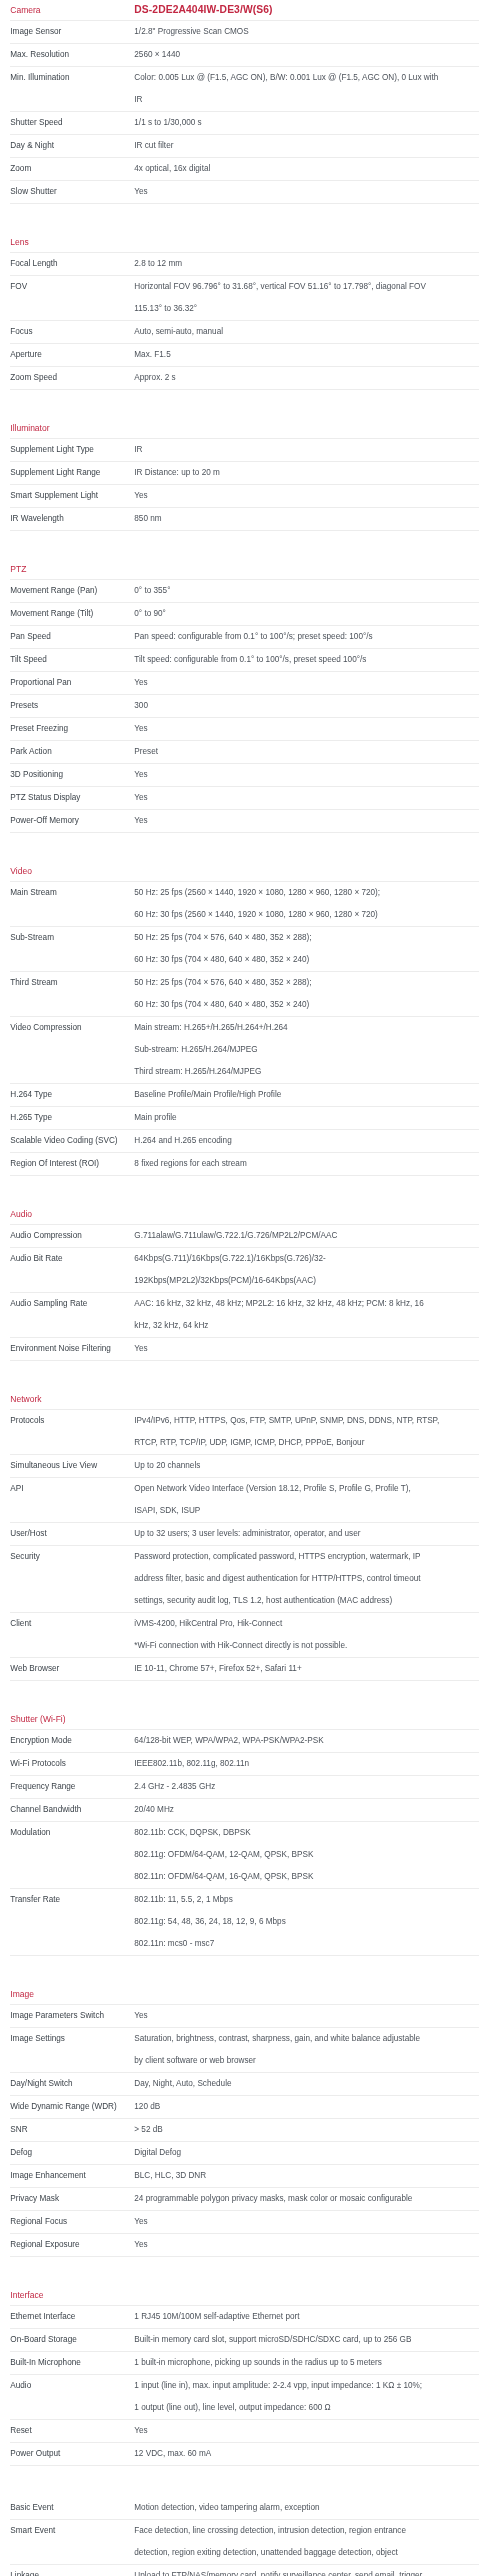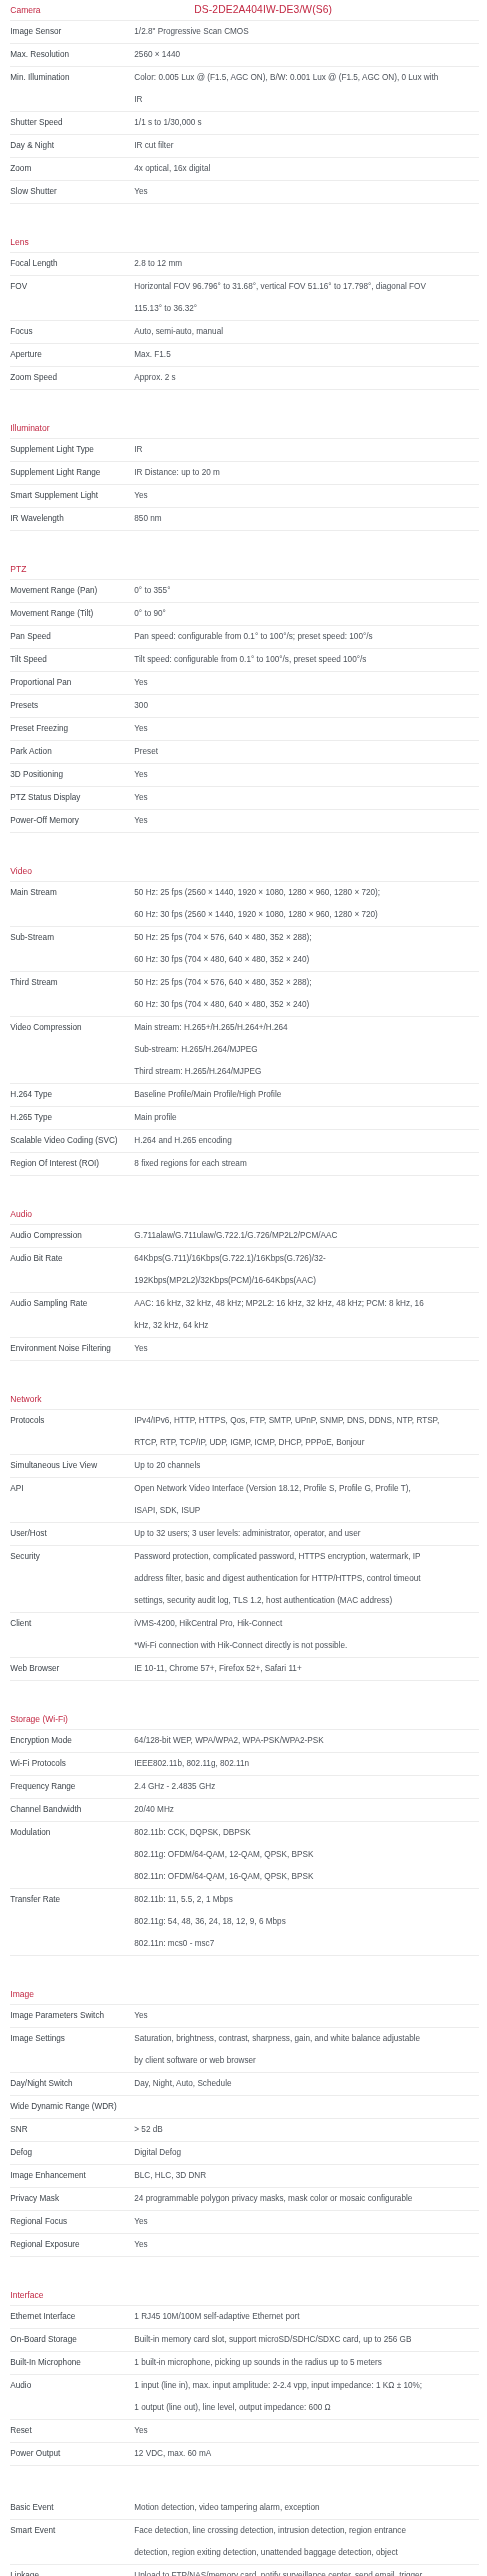--- a/index.html
+++ b/index.html
@@ -21,34 +21,32 @@
     padding:3.1px 9.3px 31px 10.3px;
   }
   .section{margin-top:31px;}
   .section:first-of-type{margin-top:0;}
   .section-h{
     display:flex;
     align-items:flex-start;
     border-bottom:0.5px solid var(--divider);
     padding:1px 0 3.6px 0;
     line-height:12.4px;
-    gap:12px;
   }
   .section-h .h-label{
     flex:0 0 124px;
     color:var(--accent);
     font-size:8.5px;
   }
   .section-h .h-model{
     color:var(--accent);
     font-size:10.3px;
-    font-weight:400;
+    font-weight:700;
     letter-spacing:0.1px;
     white-space:nowrap;
-    margin-left:48px;
   }
   .row{
     display:flex;
     border-bottom:0.5px solid var(--divider);
   }
   .row-label{
     flex:0 0 124px;
     line-height:var(--line-h);
     font-size:8.2px;
     color:var(--label);
@@ -390,21 +388,21 @@
       </div>
       <div class="row">
         <div class="row-label">Web Browser</div>
         <div class="row-value">
           <div class="vline">IE 10-11, Chrome 57+, Firefox 52+, Safari 11+</div>
         </div>
       </div>
     </section>
     <section class="section">
       <div class="section-h">
-        <span class="h-label">Storage (Wi-Fi)</span>
+        <span class="h-label">Shutter (Wi-Fi)</span>
       </div>
       <div class="row">
         <div class="row-label">Encryption Mode</div>
         <div class="row-value">
           <div class="vline">64/128-bit WEP, WPA/WPA2, WPA-PSK/WPA2-PSK</div>
         </div>
       </div>
       <div class="row">
         <div class="row-label">Wi-Fi Protocols</div>
         <div class="row-value">
@@ -458,20 +456,23 @@
         </div>
       </div>
       <div class="row">
         <div class="row-label">Day/Night Switch</div>
         <div class="row-value">
           <div class="vline">Day, Night, Auto, Schedule</div>
         </div>
       </div>
       <div class="row">
         <div class="row-label">Wide Dynamic Range (WDR)</div>
+        <div class="row-value">
+          <div class="vline">120 dB</div>
+        </div>
       </div>
       <div class="row">
         <div class="row-label">SNR</div>
         <div class="row-value">
           <div class="vline">&gt; 52 dB</div>
         </div>
       </div>
       <div class="row">
         <div class="row-label">Defog</div>
         <div class="row-value">

